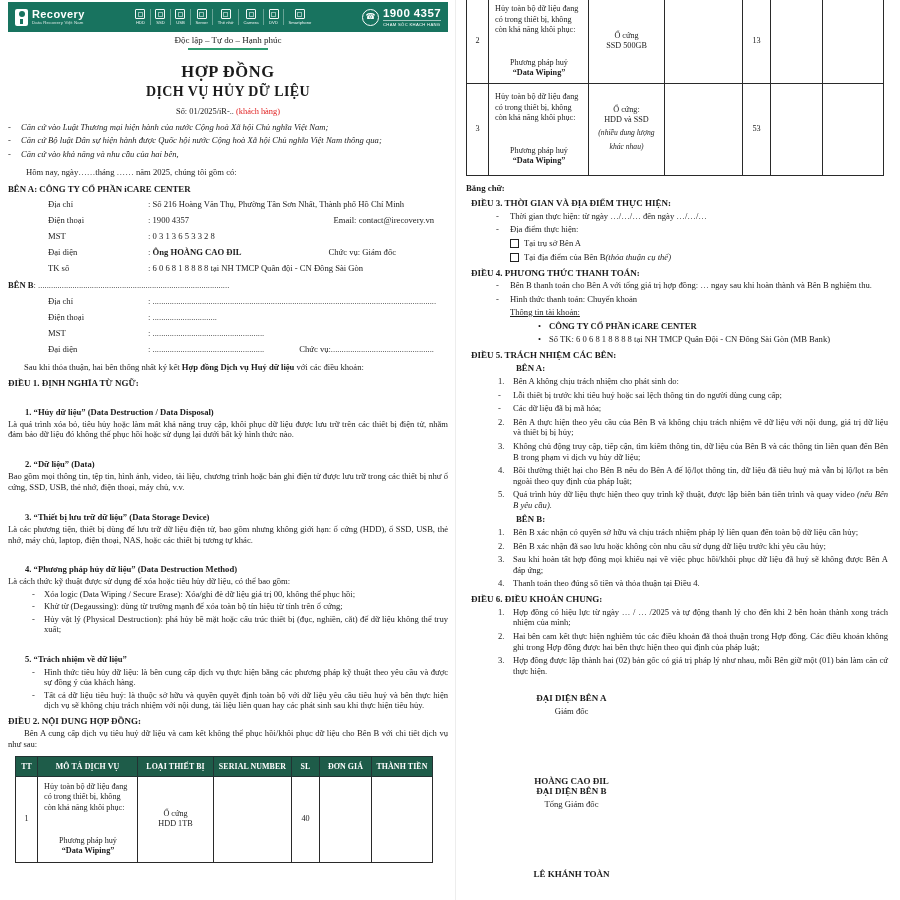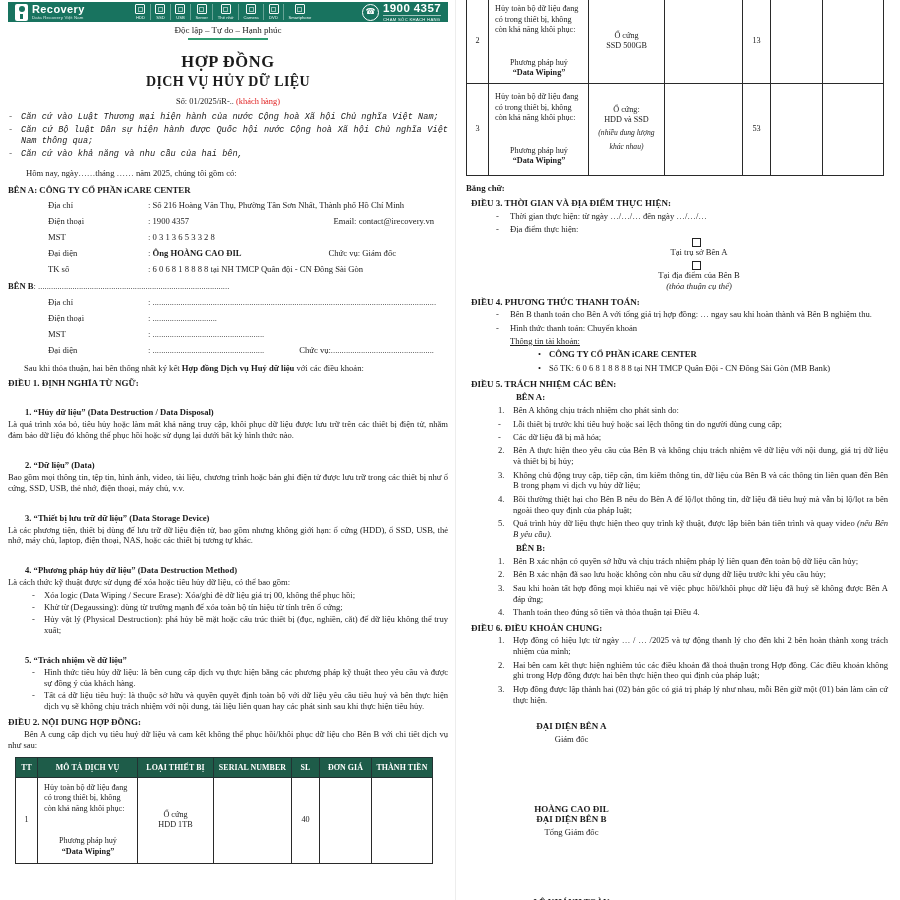--- a/index.html
+++ b/index.html
@@ -3,21 +3,21 @@
 <meta charset="utf-8">
 <style>
   html,body{margin:0;padding:0;}
   body{width:900px;height:900px;background:#fff;overflow:hidden;position:relative;
        font-family:"Liberation Serif","DejaVu Serif",serif;color:#1b1b1b;}
   .page{position:absolute;top:0;height:900px;box-sizing:border-box;background:#fff;}
   .p1{left:0;width:455px;padding:2px 7px 0 8px;}
   .p2{left:455px;width:445px;padding:0 12px 0 10px;border-left:1px solid #ededed;}
 
   
-  .brandbar{height:20px;background:var(--green,#18735F);display:flex;align-items:center;
+  .brandbar{height:30px;background:var(--green,#18735F);display:flex;align-items:center;
     justify-content:space-between;color:#fff;padding:0 7px;
     font-family:"Liberation Sans","DejaVu Sans",sans-serif;}
   .logo{display:flex;align-items:center;gap:4px;}
   .logo-mark{width:13px;height:17px;background:#fff;border-radius:2px;position:relative;flex:none;}
   .logo-mark::before{content:"";position:absolute;left:3.5px;top:2.5px;width:6px;height:6px;border-radius:50%;background:var(--green,#18735F);}
   .logo-mark::after{content:"";position:absolute;left:5px;top:10px;width:3px;height:5px;background:var(--green,#18735F);}
   .logo-nm{font-size:11px;font-weight:bold;letter-spacing:.4px;line-height:11px;}
   .logo-tg{font-size:4.3px;opacity:.85;letter-spacing:.2px;}
   .devicons{display:flex;align-items:center;}
   .devicon{display:flex;flex-direction:column;align-items:center;padding:0 4.5px;border-left:1px solid rgba(255,255,255,.35);}
@@ -34,21 +34,21 @@
   .nat1{text-align:center;font-weight:bold;font-size:9.6px;margin-top:11px;}
   .nat2{text-align:center;font-size:9px;margin-top:3px;}
   .nat-line{width:80px;height:1.8px;background:var(--ugreen,#2F9C71);margin:3px auto 0;}
   .t1{text-align:center;font-size:16.5px;font-weight:bold;margin-top:12px;letter-spacing:.6px;}
   .t2{text-align:center;font-size:14px;font-weight:bold;margin-top:2px;letter-spacing:.4px;}
   .docno{text-align:center;font-size:8.4px;margin-top:7px;}
   .red{color:var(--red,#E02020);}
   .bt{font-size:8.6px;line-height:10.8px;text-align:justify;}
   .recital{display:flex;margin-top:2.6px;font-style:italic;}
   .recital::before{content:"-";width:13px;flex:none;}
-  .recitals{margin-top:6px;font-family:Liberation Mono, monospace;}
+  .recitals{margin-top:6px;}
   .opening{margin-top:8px;text-indent:18px;text-align:left;}
   .party-head{font-weight:bold;font-size:8.8px;margin-top:6px;}
   .kv{display:flex;margin-top:5.2px;gap:8px;}
   .kv .lbl{margin-left:40px;width:92px;flex:none;}
   .kv .val{white-space:nowrap;overflow:hidden;}
   .kv .grow{flex:1;}
   .extra{margin-left:auto;margin-right:14px;white-space:nowrap;}
   .extra2{margin-left:auto;margin-right:52px;white-space:nowrap;}
   .benb-head{display:flex;margin-top:6px;overflow:hidden;white-space:nowrap;}
   .agree{margin-top:7px;text-indent:16px;}
@@ -68,21 +68,21 @@
   .method{text-align:center;margin-top:22px;}
   .dev-note{font-style:italic;font-size:7.6px;line-height:14px;}
   .no-top td{border-top:none;}
   .total-row td{height:20px;}
   .bangchu{font-weight:bold;font-size:8.8px;margin-top:7px;}
 
   
   .art-h2{font-weight:bold;font-size:9px;margin-top:5px;margin-left:5px;}
   .dash2{display:flex;margin-top:2.6px;}
   .dash2::before{content:"-";margin-left:30px;width:14px;flex:none;}
-  .cbrow{margin-left:44px;margin-top:3.2px;display:flex;align-items:center;flex-direction:column;}
+  .cbrow{margin-left:44px;margin-top:3.2px;display:flex;align-items:center;}
   .cbx{width:7px;height:7px;border:1px solid #222;margin-right:5px;flex:none;}
   .acct-h{margin-left:44px;margin-top:2.6px;text-decoration:underline;}
   .blt{display:flex;margin-top:2.8px;}
   .blt::before{content:"•";margin-left:72px;width:11px;flex:none;}
   .party-sub{font-weight:bold;margin-left:50px;margin-top:3px;font-size:8.8px;}
   .num-item{display:flex;margin-top:2.6px;}
   .num-item .n{margin-left:32px;width:15px;flex:none;}
   .num-item .t{flex:1;}
   .dash3{display:flex;margin-top:2.6px;}
   .dash3::before{content:"-";margin-left:32px;width:15px;flex:none;}

